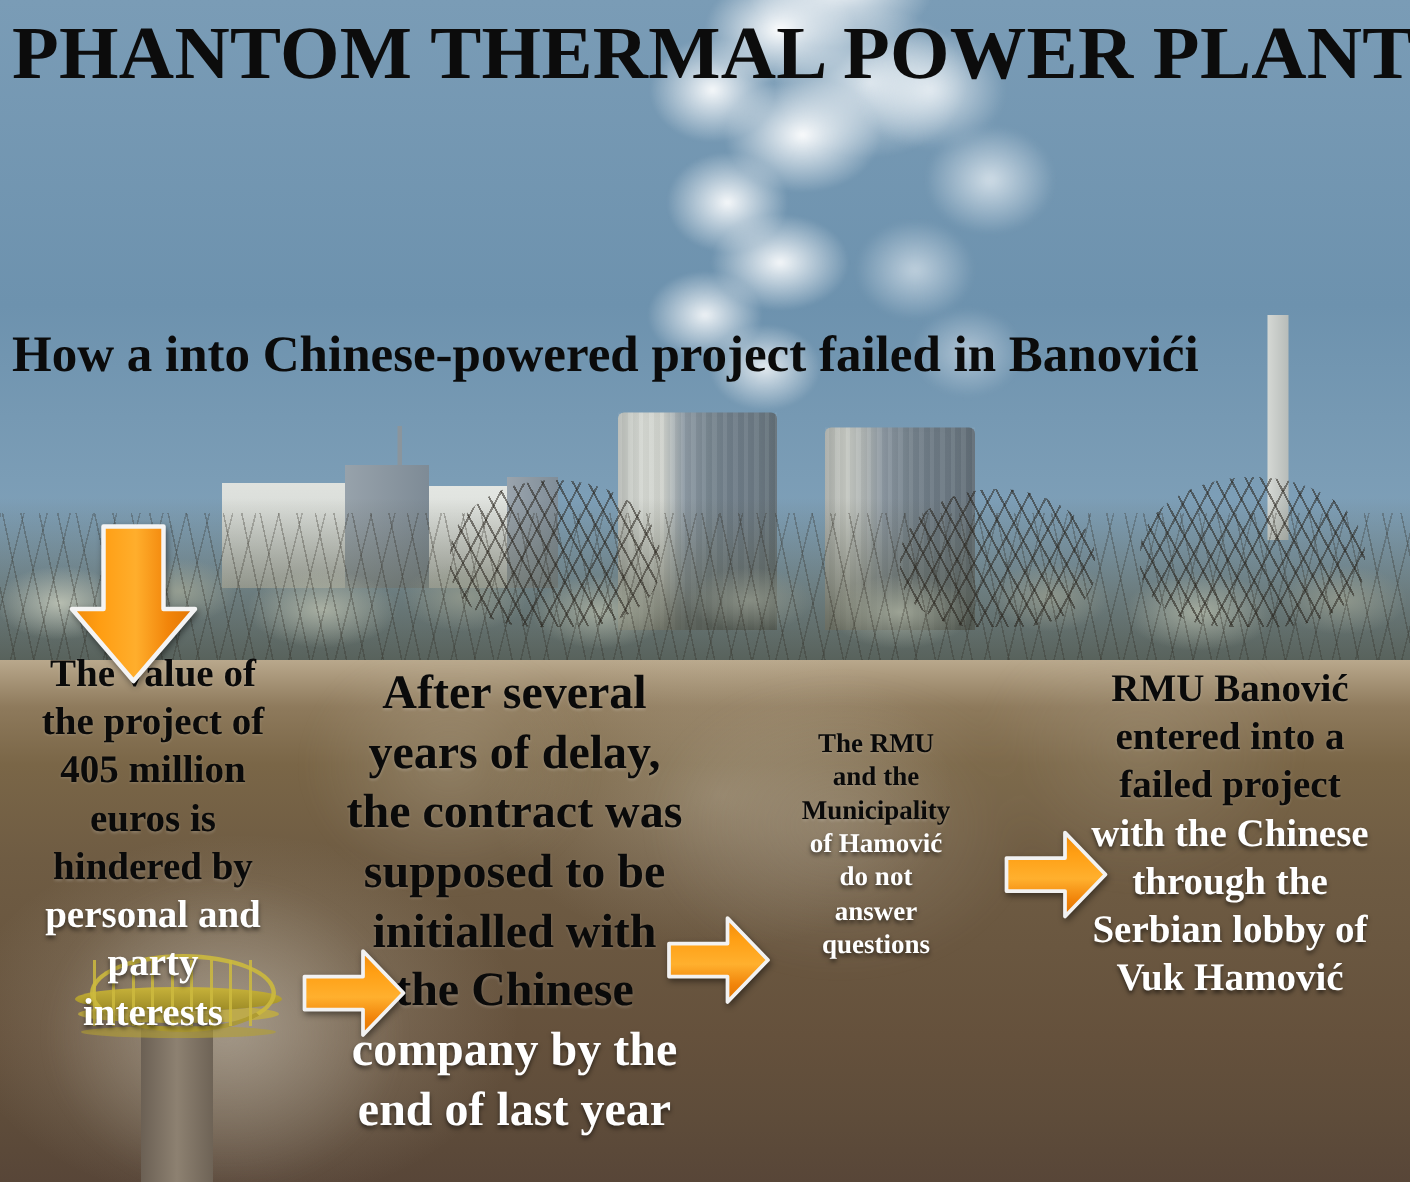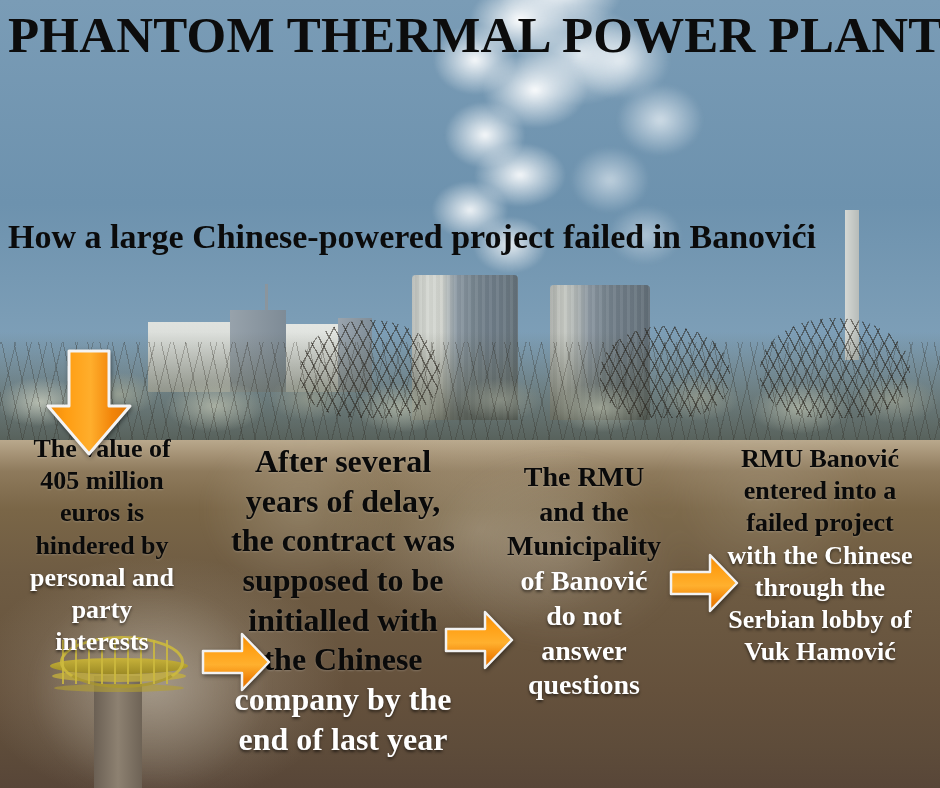--- a/index.html
+++ b/index.html
@@ -217,21 +217,21 @@
     color: #0a0a0a;
     text-shadow: 0 1px 2px rgba(255,255,255,.18);
   }
   .ln.light {
     color: #ffffff;
     text-shadow: 0 2px 3px rgba(0,0,0,.55);
   }
 
   #col-1 { left: 2px; top: 433px; width: 200px; font-size: 26px; }
   #col-2 { left: 220px; top: 442px; width: 246px; font-size: 32px; }
-  #col-3 { left: 492px; top: 460px; width: 184px; font-size: 28px; }
+  #col-3 { left: 492px; top: 484px; width: 184px; font-size: 18px; }
   #col-4 { left: 700px; top: 443px; width: 240px; font-size: 26px; }
 
   
   .arrow { position: absolute; }
   .arrow svg { display: block; filter: drop-shadow(1px 2px 2px rgba(0,0,0,.45)); }
 
   #arrow-down { left: 44px; top: 348px; }
   #arrow-1 { left: 200px; top: 631px; }
   #arrow-2 { left: 443px; top: 609px; }
   #arrow-3 { left: 668px; top: 552px; }
@@ -275,24 +275,25 @@
     <div class="panel-haze"></div>
     <div class="chimney-top">
       <div class="shaft"></div>
       <div class="deck"></div>
       <div class="rail"></div>
       <div class="bars"></div>
     </div>
   </div>
 
   <div id="main-title">PHANTOM THERMAL POWER PLANT</div>
-  <div id="subtitle">How a large Chinese-powered project failed in Banovići</div>
+  <div id="subtitle">How a into Chinese-powered project failed in Banovići</div>
 
   <div class="col" id="col-1">
     <span class="ln dark">The value of</span>
+    <span class="ln dark">the project of</span>
     <span class="ln dark">405 million</span>
     <span class="ln dark">euros is</span>
     <span class="ln dark">hindered by</span>
     <span class="ln light">personal and</span>
     <span class="ln light">party</span>
     <span class="ln light">interests</span>
   </div>
 
   <div class="col" id="col-2">
     <span class="ln dark">After several</span>
@@ -302,21 +303,21 @@
     <span class="ln dark">initialled with</span>
     <span class="ln dark">the Chinese</span>
     <span class="ln light">company by the</span>
     <span class="ln light">end of last year</span>
   </div>
 
   <div class="col" id="col-3">
     <span class="ln dark">The RMU</span>
     <span class="ln dark">and the</span>
     <span class="ln dark">Municipality</span>
-    <span class="ln light">of Banović</span>
+    <span class="ln light">of Hamović</span>
     <span class="ln light">do not</span>
     <span class="ln light">answer</span>
     <span class="ln light">questions</span>
   </div>
 
   <div class="col" id="col-4">
     <span class="ln dark">RMU Banović</span>
     <span class="ln dark">entered into a</span>
     <span class="ln dark">failed project</span>
     <span class="ln light">with the Chinese</span>

